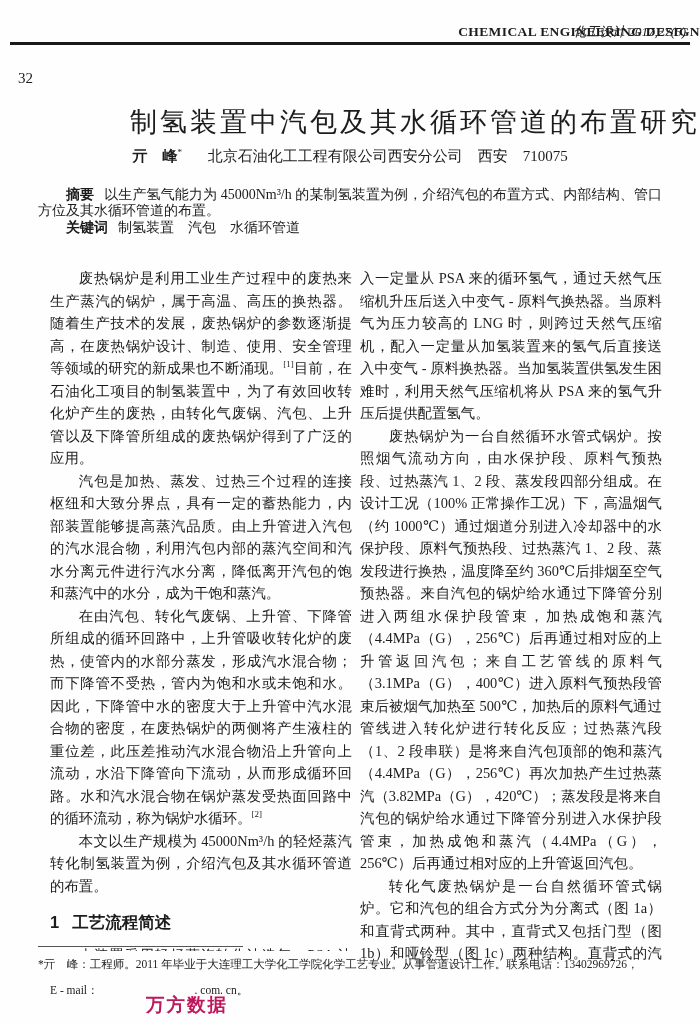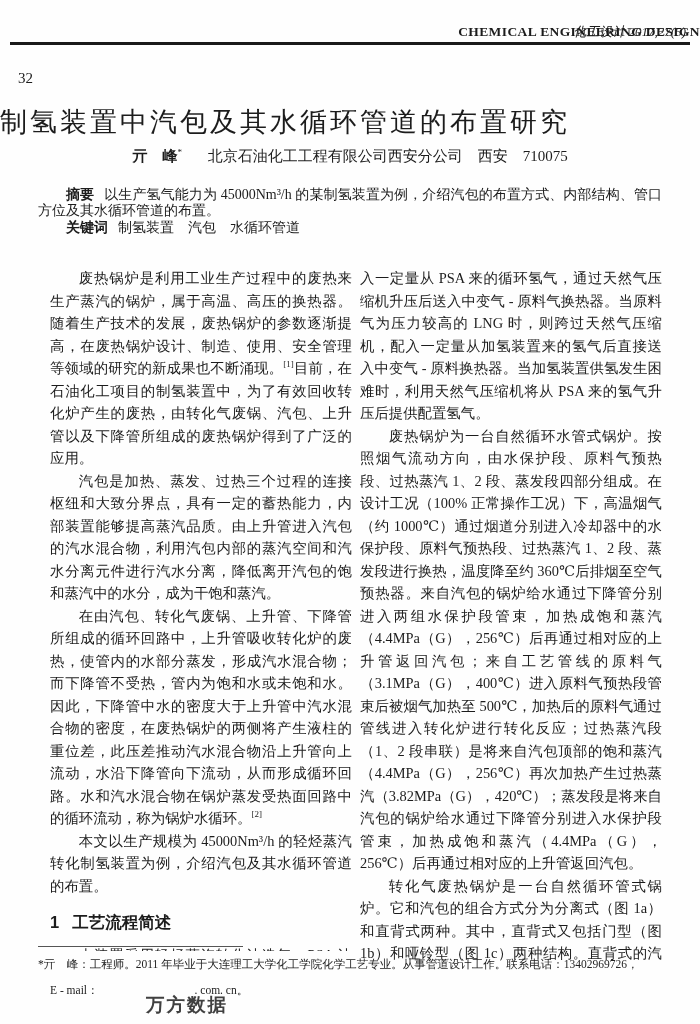--- a/index.html
+++ b/index.html
@@ -12,21 +12,21 @@
   .header-pageno { position:absolute; left:18px; top:22px; font-size:15px;margin-top:48px; }
   .header-center {
     position:absolute; left:0; right:0; top:24px; text-align:right;
     font-weight:bold; font-size:13.5px; letter-spacing:.4px;
   }
   .header-right { position:absolute; right:14px; top:23px; font-size:13px; font-style:italic; }
   .header-rule { position:absolute; left:10px; right:10px; top:42px; height:2.5px; background:#1a1a1a; }
 
   
   .title {
-    position:absolute; left:0; right:0; top:86px; text-align:left;
+    position:absolute; left:0; right:0; top:86px; text-align:right;
     font-size:27px; letter-spacing:3px; font-weight:500;
   }
   .byline { position:absolute; left:0; right:0; top:147px; text-align:center; font-size:15px; }
   .byline .name { font-weight:bold; font-family:Liberation Mono, monospace; }
   .byline sup { font-size:9px; }
   .byline .affil { margin-left:22px; }
 
   
   .abstract-block { position:absolute; left:38px; width:624px; top:186px; font-size:14px; line-height:16px; text-align:justify; }
   .abstract-block p { margin:0; text-indent:2em; }
@@ -52,21 +52,21 @@
   
   .footnote { position:absolute; left:38px; top:946px; width:624px; font-size:11.5px; line-height:26px; color:#222; }
   .footnote-rule { width:205px; height:1px; background:#555; margin-bottom:4px; }
   .fn-line { margin:0; }
   .fn-line2 { margin:0; padding-left:12px; }
   .fn-gap { display:inline-block; width:96px; }
 
   .watermark {
     position:absolute; left:146px; top:992px;
     font-family:"Liberation Sans","DejaVu Sans",sans-serif;
-    font-weight:bold; font-size:18.5px; letter-spacing:2px; color:#404040;
+    font-weight:bold; font-size:18.5px; letter-spacing:2px; color:#be185d;
   }
 </style>
 </head>
 <body>
 
 <div class="page">
 
   <div class="header-pageno">32</div>
   <div class="header-center">CHEMICAL ENGINEERING DESIGN</div>
   <div class="header-right">化工设计 2017,27(5)</div>

